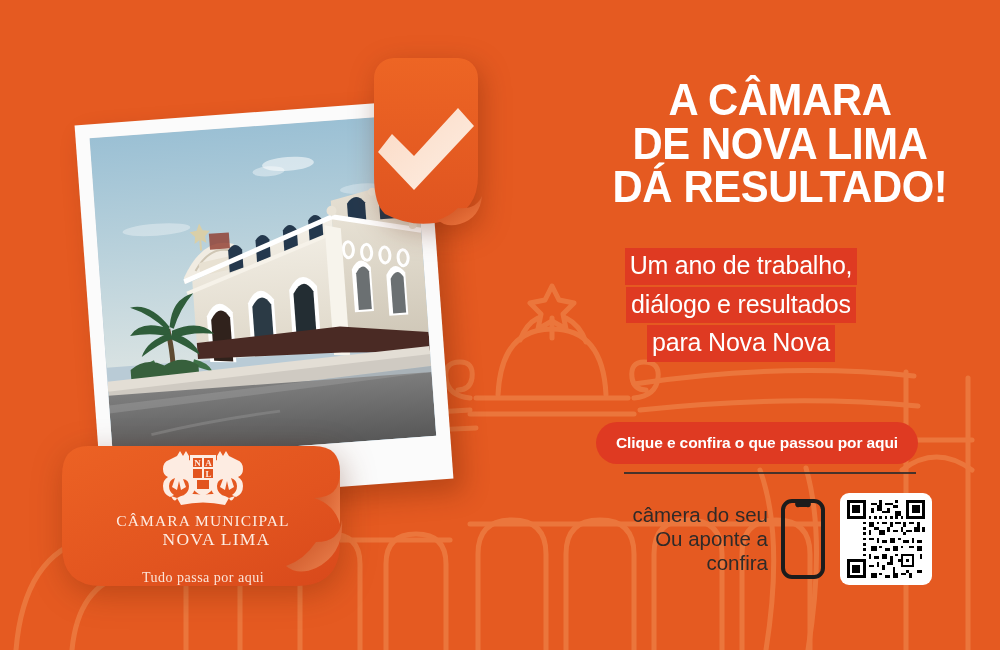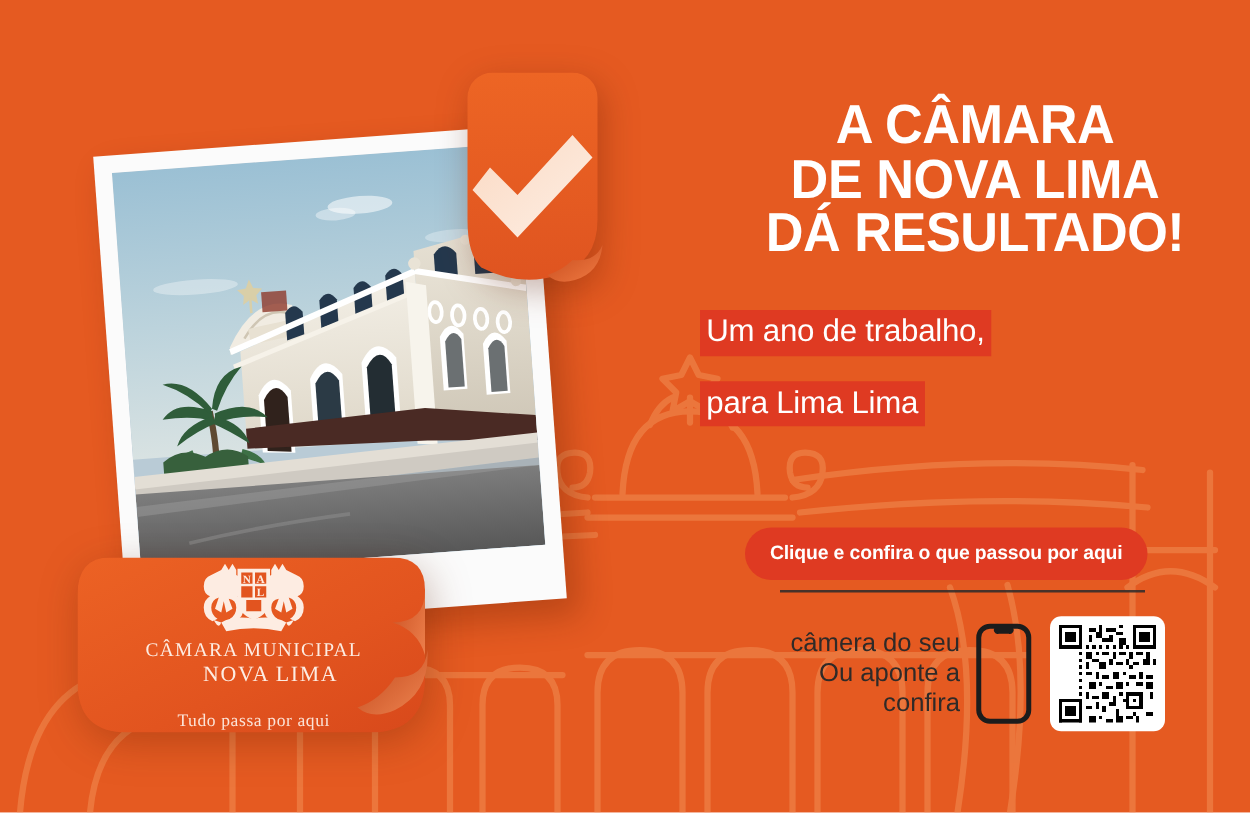--- a/index.html
+++ b/index.html
@@ -110,21 +110,21 @@
     line-height:0.99;
     letter-spacing:-0.4px;
     transform:scaleX(0.95);
     transform-origin:center top;
   }
   .headline .hl{display:block;white-space:nowrap;}
 
   .subtitle{
     position:absolute;
     left:0;top:248px;width:440px;
-    text-align:left;
+    text-align:center;
     padding-right:78px;
     box-sizing:border-box;
   }
   .subtitle .sub{
     display:inline-block;
     background:#DF3A22;
     color:#ffffff;
     font-size:25px;
     line-height:1.30;
     padding:1px 5px 3px 5px;
@@ -440,22 +440,22 @@
   <div class="right">
 
     <div class="headline">
       <span class="hl">A CÂMARA</span>
       <span class="hl">DE NOVA LIMA</span>
       <span class="hl">DÁ RESULTADO!</span>
     </div>
 
     <div class="subtitle">
       <span class="sub">Um ano de trabalho,</span><br>
-      <br>
-      <span class="sub">para Lima Lima</span>
+      <span class="sub">diálogo e resultados</span><br>
+      <span class="sub">para Nova Nova</span>
     </div>
 
     <button class="cta">Clique e confira o que passou por aqui</button>
 
     <div class="divider"></div>
 
     <div class="qr-row">
       <div class="qr-text">
         <span>câmera do seu</span>
         <span>Ou aponte a</span>

